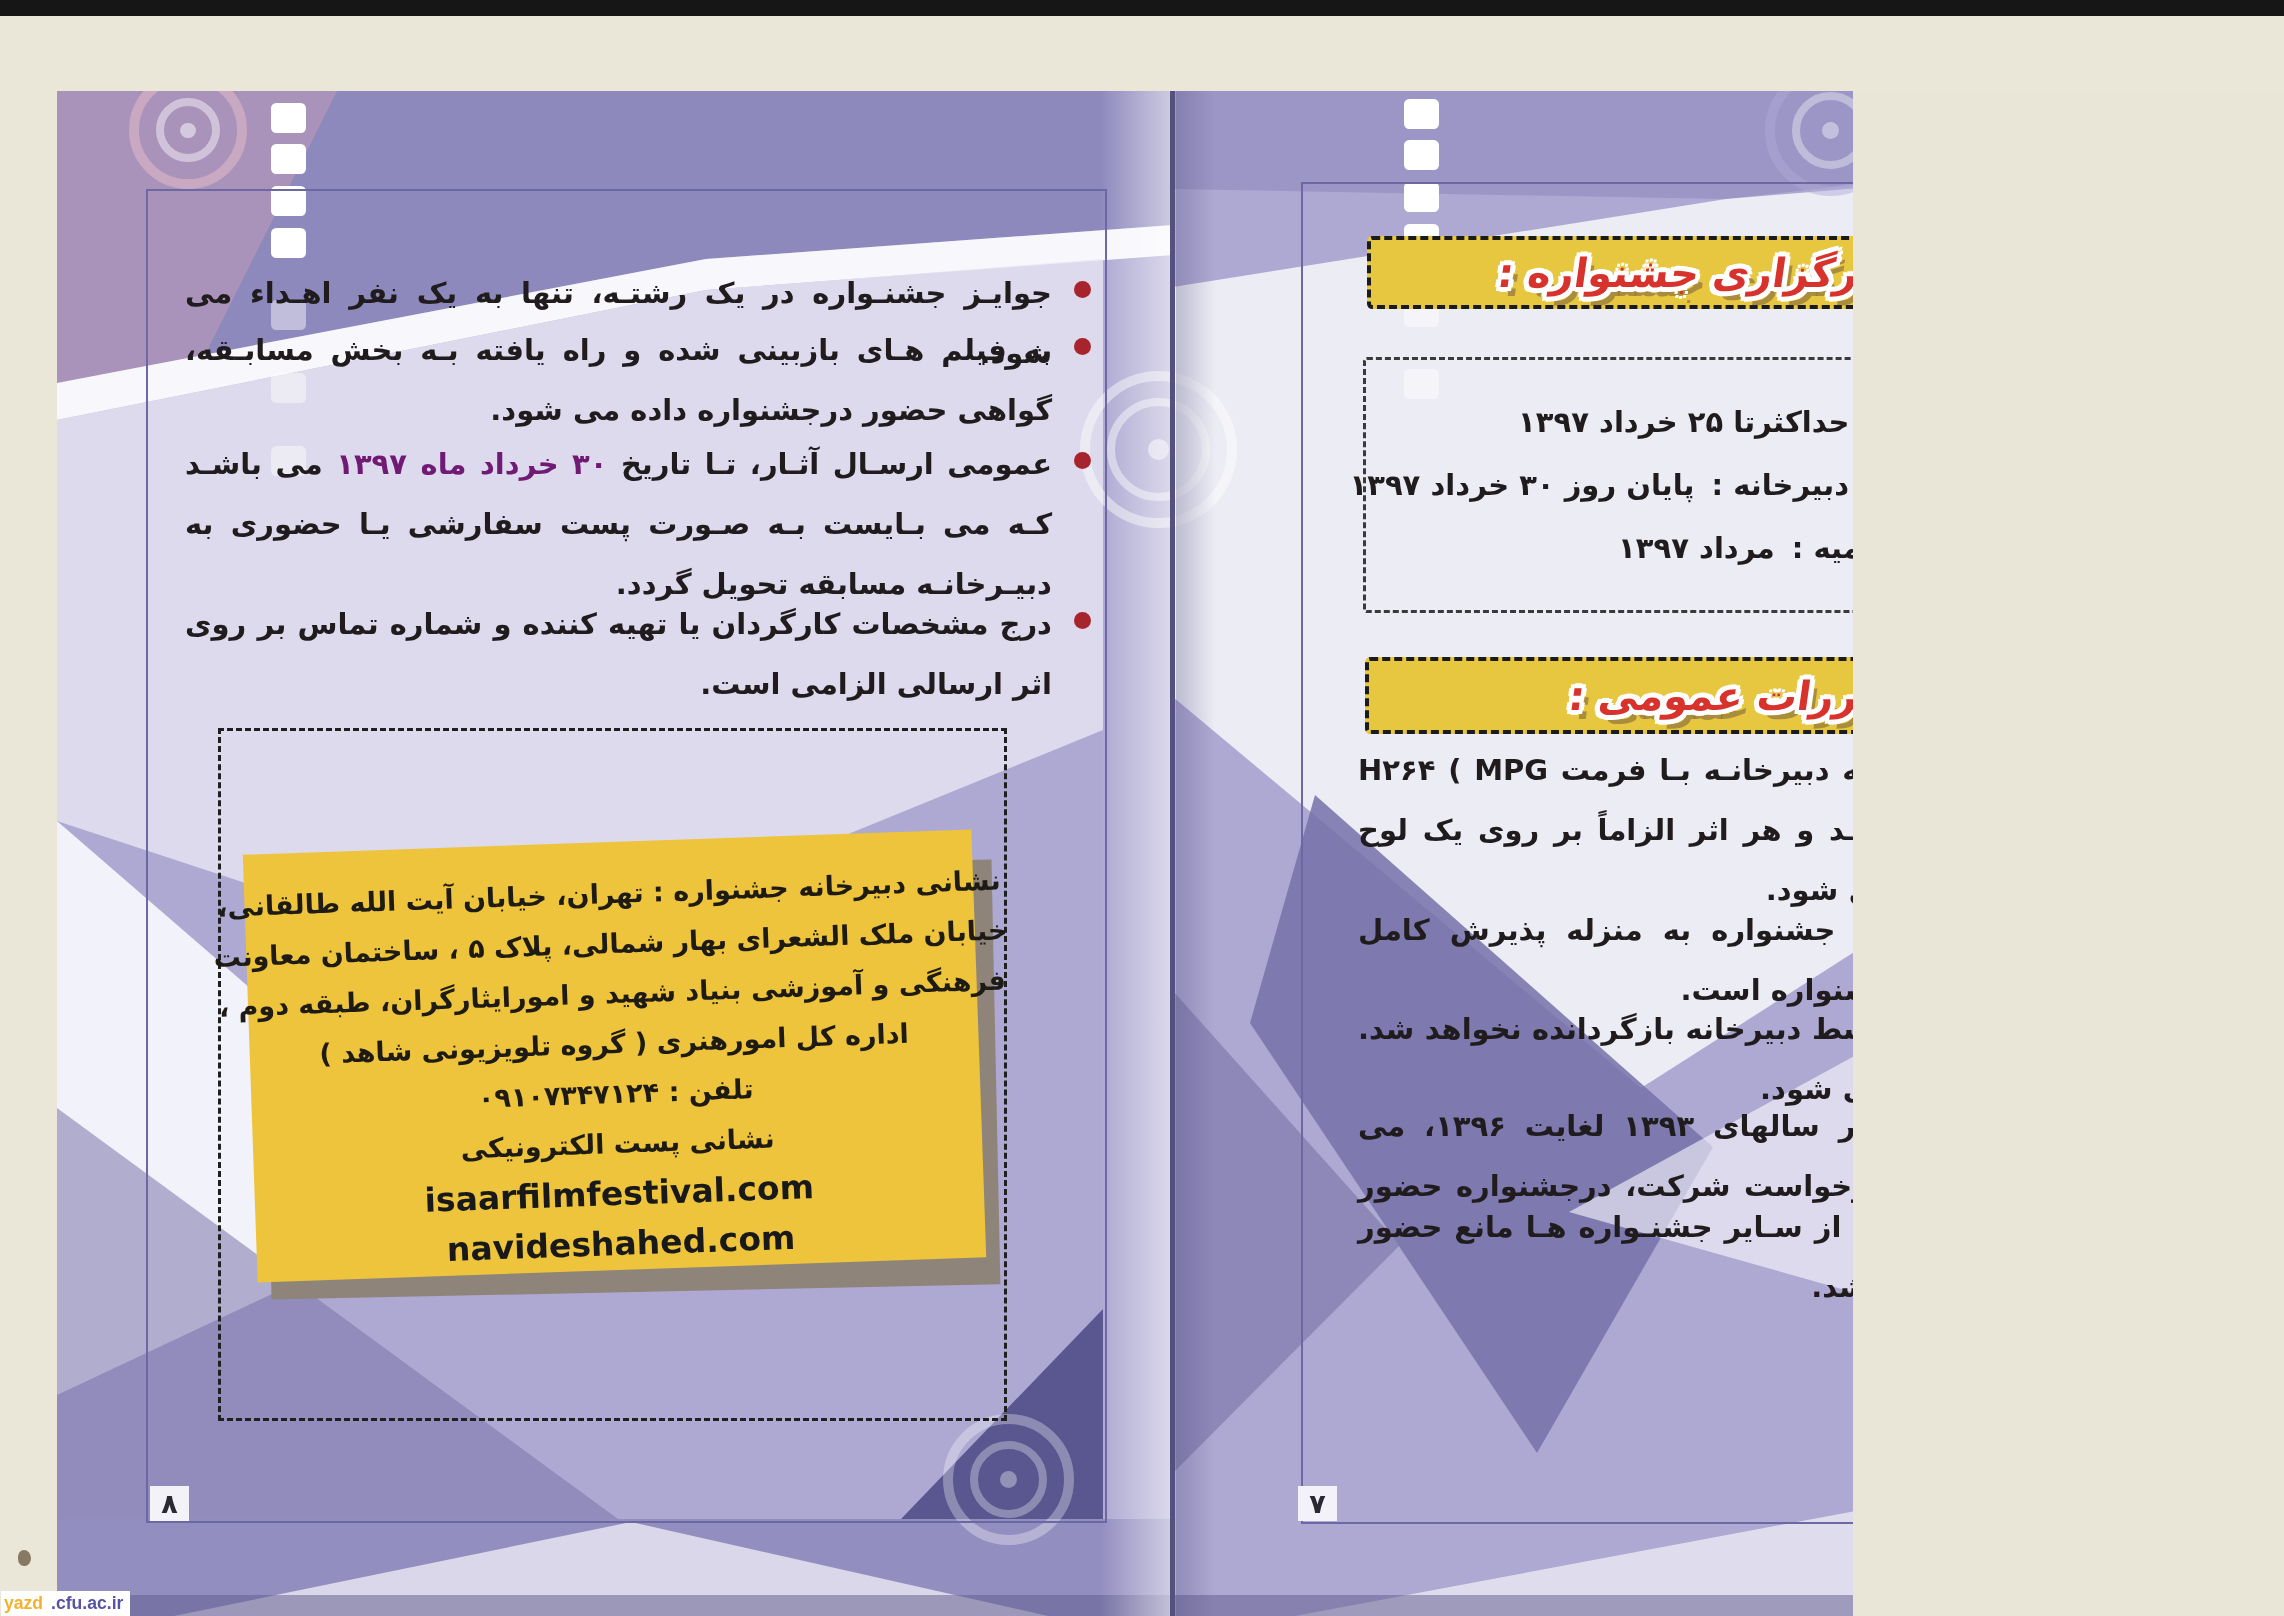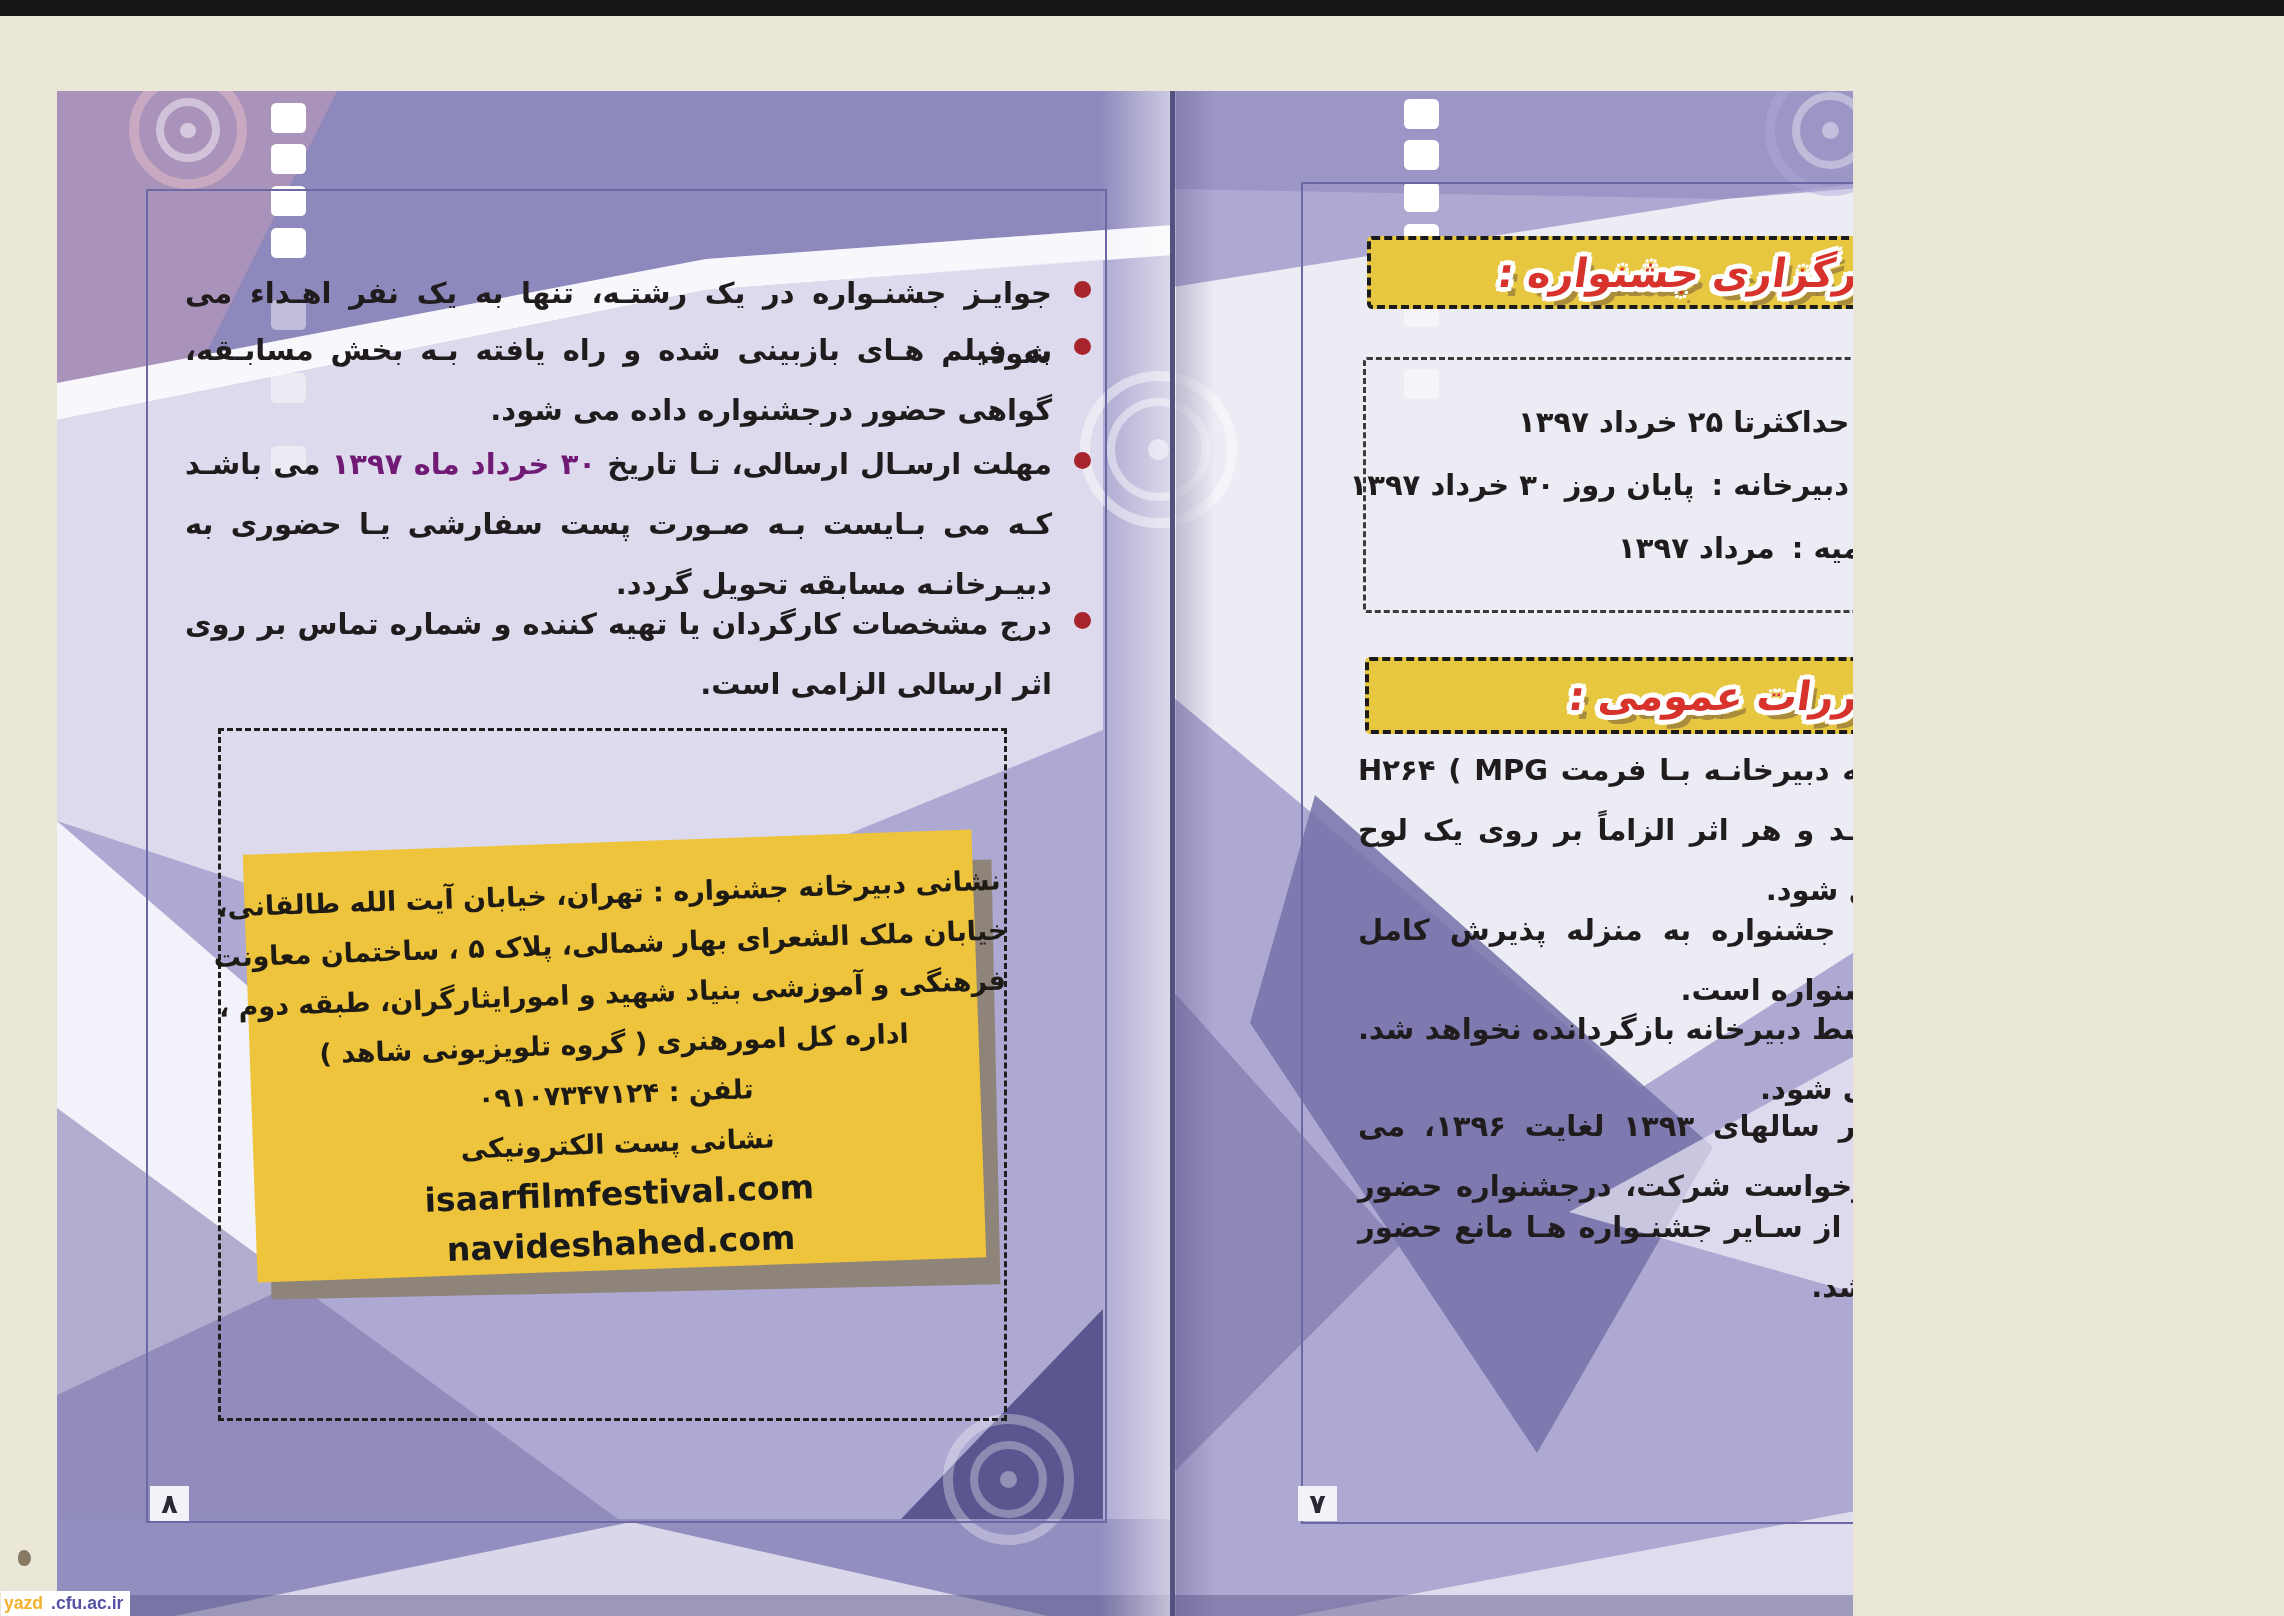--- a/index.html
+++ b/index.html
@@ -162,21 +162,21 @@
   <div class="pbullet lb lb1">
     <span class="dot"></span>
     <span>جوایـز جشنـواره در یک رشتـه، تنها به یک نفر اهـداء می شود.</span>
   </div>
   <div class="pbullet lb lb2">
     <span class="dot"></span>
     <span>به فیلم هـای بازبینی شده و راه یافته بـه بخش  مسابـقه، گواهی حضور درجشنواره داده می شود.</span>
   </div>
   <div class="pbullet lb lb3">
     <span class="dot"></span>
-    <span>مهلت ارسـال ارسالی، تـا تاریخ </span><span class="red-seg">۳۰ خرداد  ماه ۱۳۹۷</span><span> می باشـد کـه می بـایست بـه صـورت پست سفارشی یـا حضوری به دبیـرخانـه مسابقه تحویل گردد.</span>
+    <span>عمومی ارسـال آثـار، تـا تاریخ </span><span class="red-seg">۳۰ خرداد  ماه ۱۳۹۷</span><span> می باشـد کـه می بـایست بـه صـورت پست سفارشی یـا حضوری به دبیـرخانـه مسابقه تحویل گردد.</span>
   </div>
   <div class="pbullet lb lb4">
     <span class="dot"></span>
     <span>درج مشخصات کارگردان یا تهیه کننده و شماره تماس بر روی اثر ارسالی الزامی است.</span>
   </div>
 
   <div class="abs addr-dash"></div>
   <div class="abs note-shadow"></div>
   <div class="abs note">
     <div class="note-line">نشانی دبیرخانه جشنواره : تهران، خیابان آیت الله طالقانی،</div>

